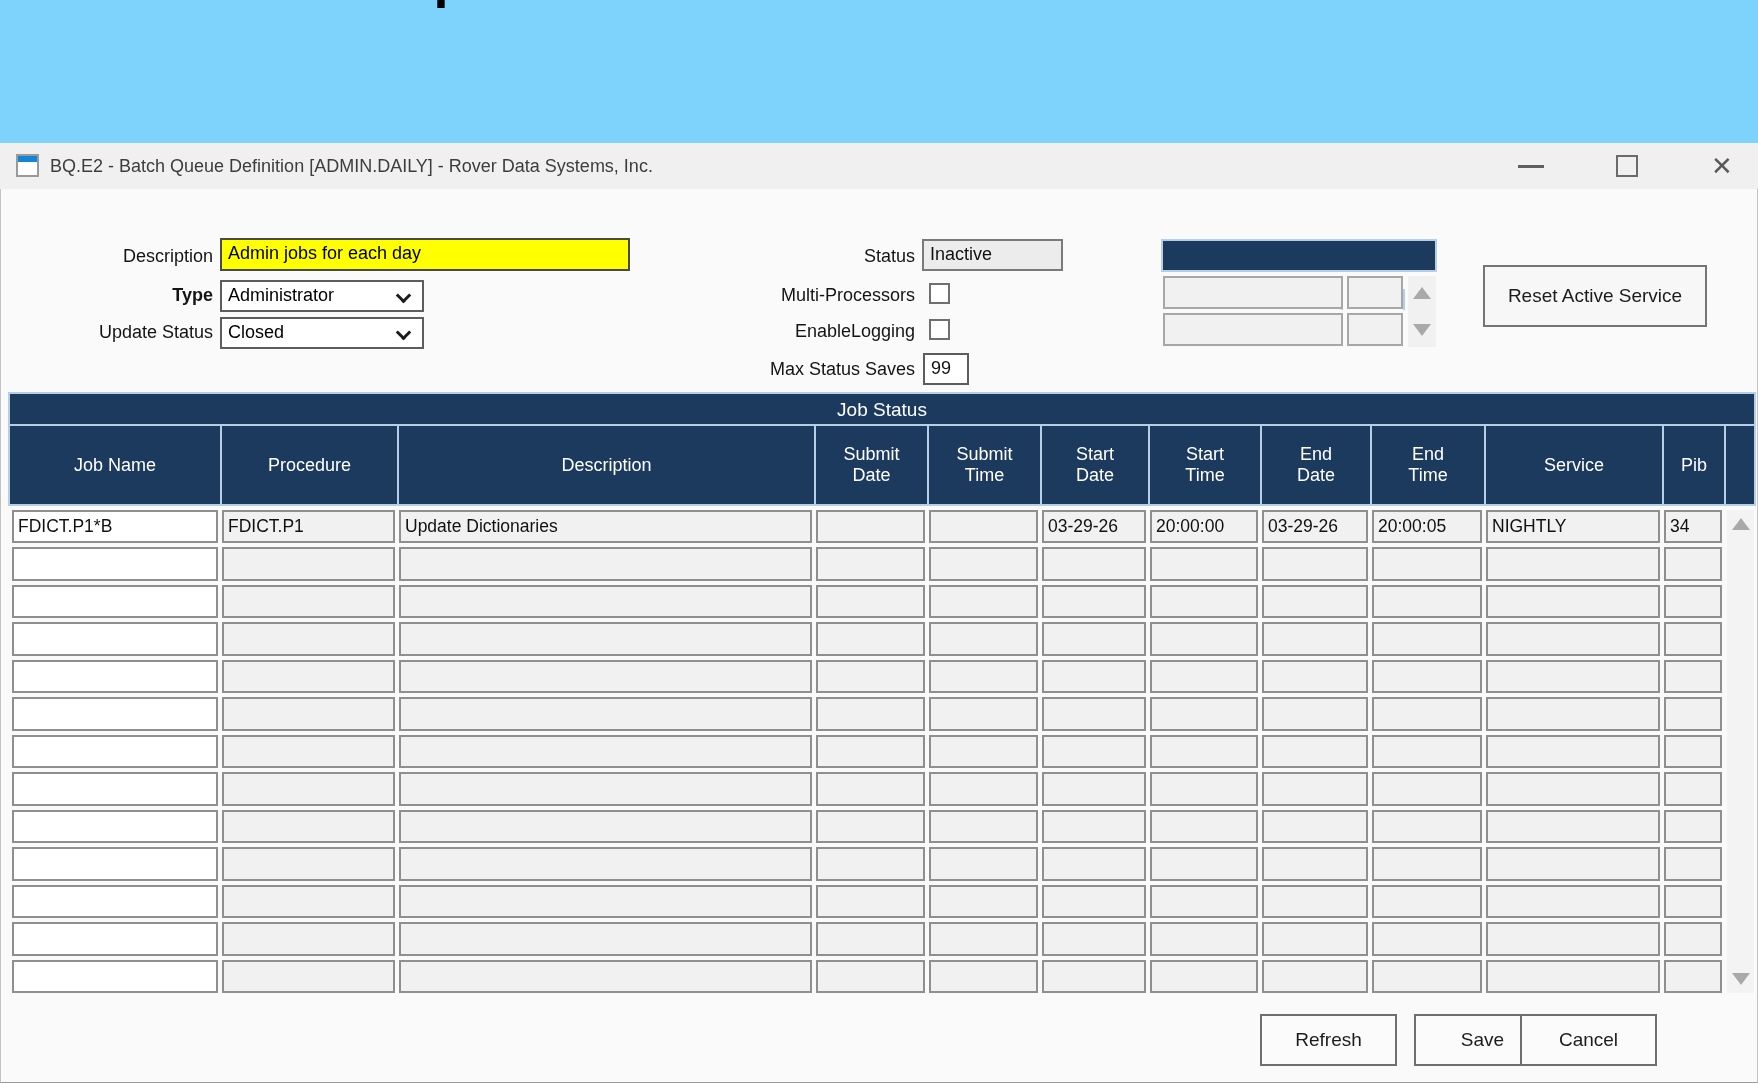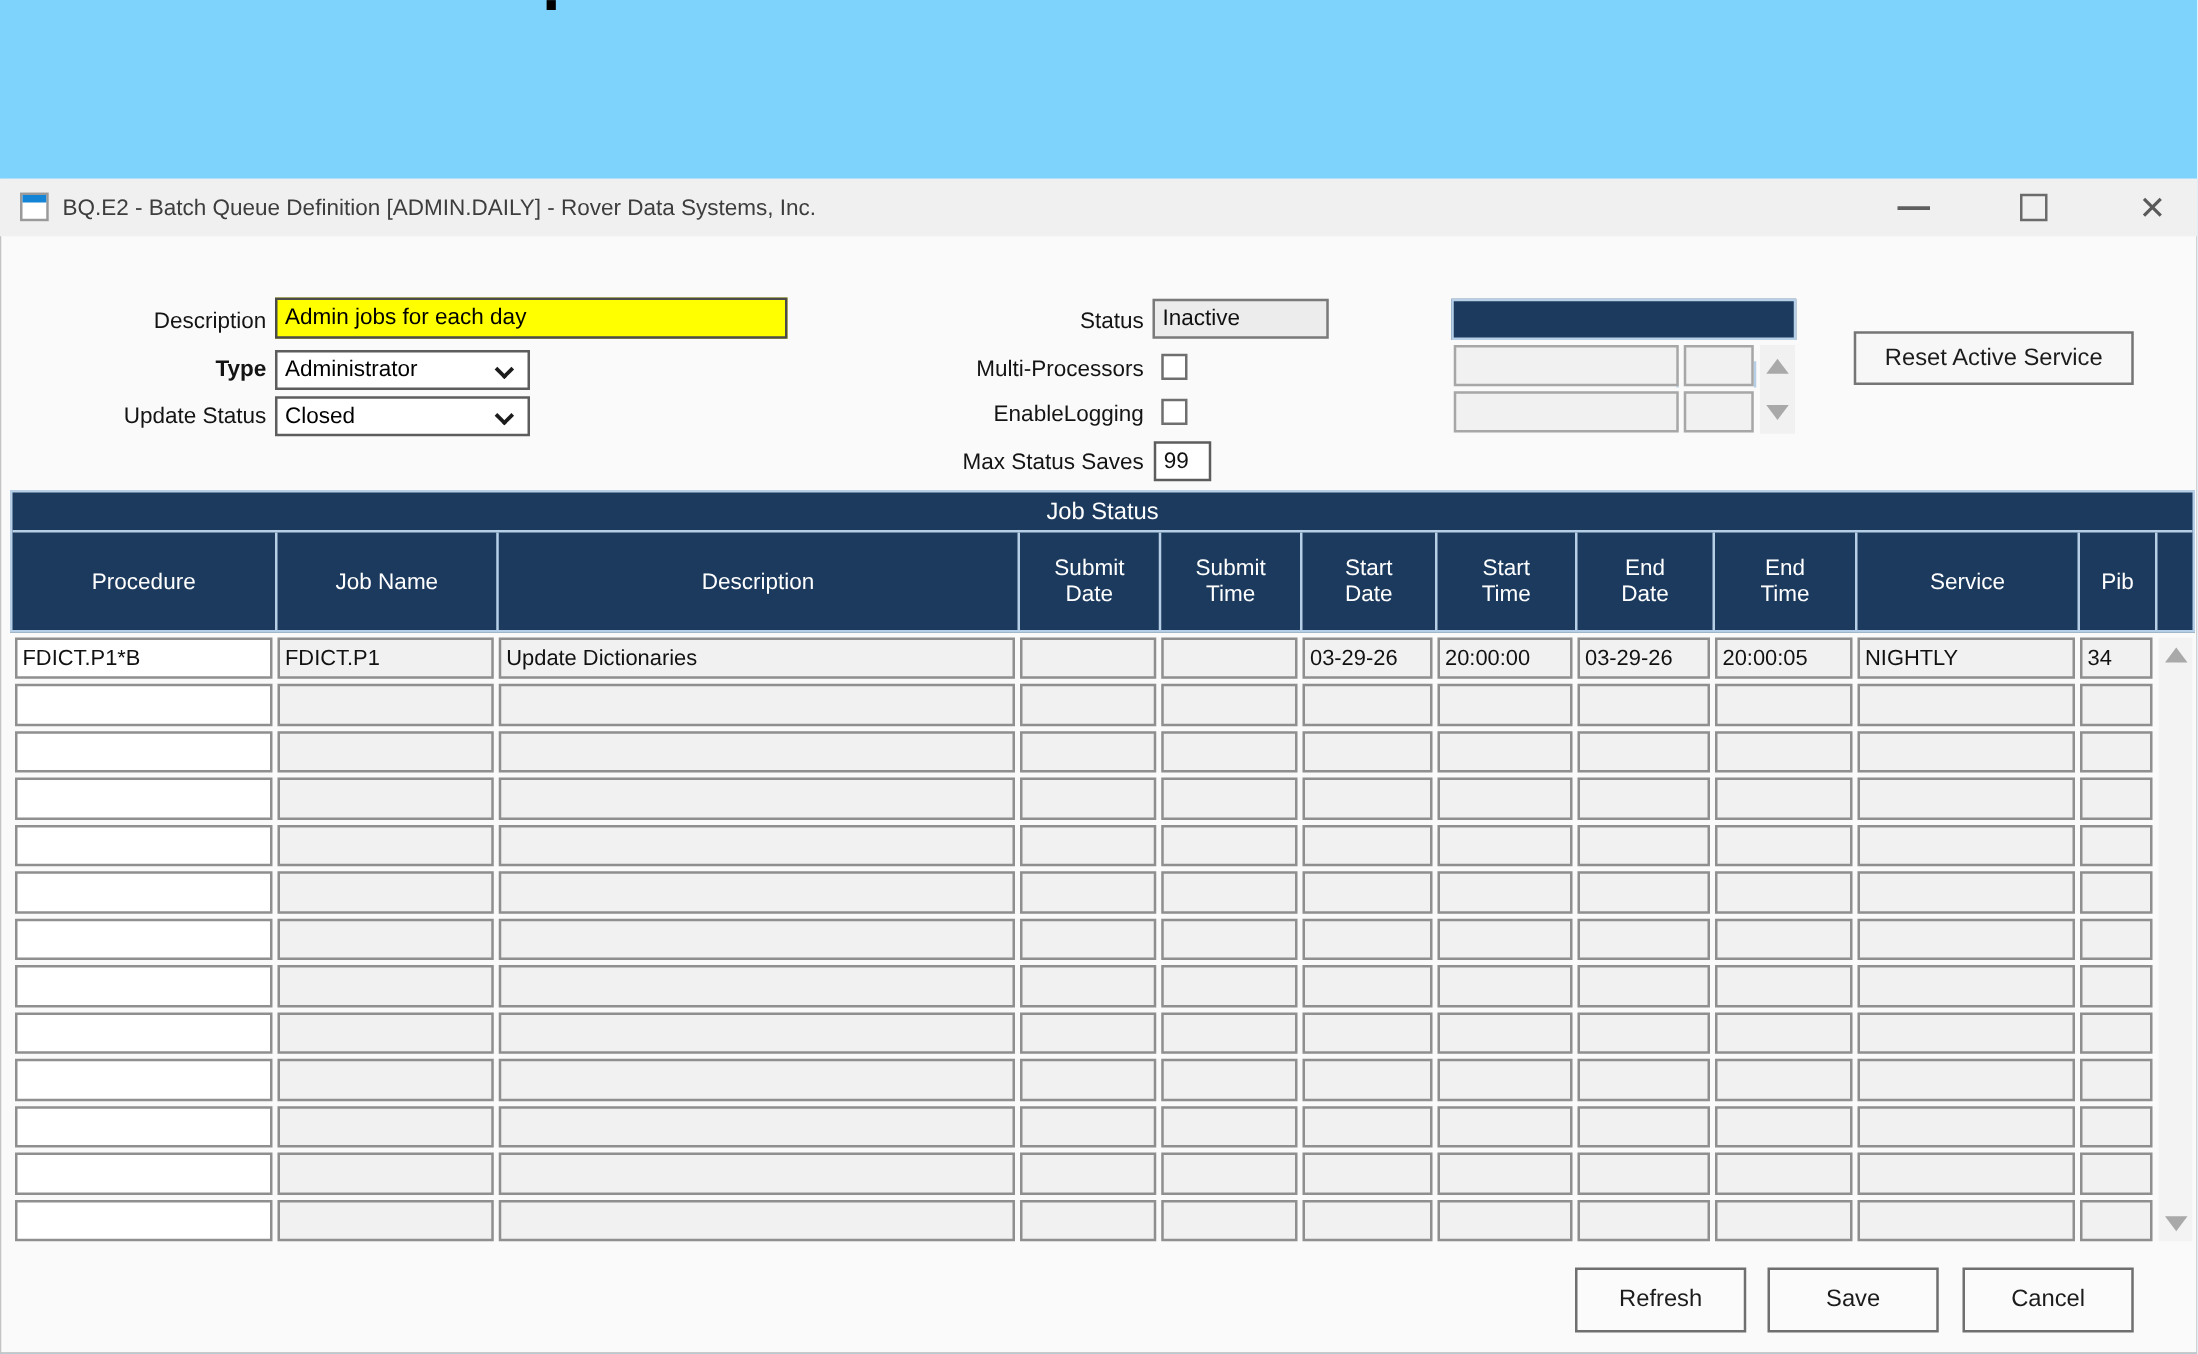--- a/index.html
+++ b/index.html
@@ -51,21 +51,21 @@
   .as-hcell { color:#fff; font-size:18px; display:flex; align-items:center; justify-content:center;margin-top:48px; }
   .as-hcell + .as-hcell { border-left:2px solid var(--sep,#b7cfe6); }
   .as-rows { position:absolute; left:1161px; top:274px; width:246px; display:grid;
     grid-template-columns:184px 60px; grid-auto-rows:37px; }
   .as-cell { margin:2px; border:2px solid #a7a7a7; background:#f1f1f1; }
   .as-scroll { position:absolute; left:1408px; top:276px; width:28px; height:71px; background:#f1f1f1; }
   .tri-up, .tri-dn { position:absolute; left:5px; width:0; height:0;
     border-left:9px solid transparent; border-right:9px solid transparent; }
   .tri-up { top:11px; border-bottom:12px solid #a9a9a9; }
   .tri-dn { bottom:11px; border-top:12px solid #a9a9a9; }
-  .reset-btn { position:absolute; left:1483px; top:265px; width:224px; height:43px;
+  .reset-btn { position:absolute; left:1483px; top:265px; width:224px; height:62px;
     background:#f7f7f7; border:2px solid #757575; font-size:19px; color:#1c1c1c;
     display:flex; align-items:center; justify-content:center; font-family:inherit; }
 
   
   .jt-top { position:absolute; left:8px; top:392px; width:1748px;
     border:2px solid var(--sep,#b7cfe6); background:var(--navy,#1b3a5e); }
   .jt-band { height:32px; line-height:32px; text-align:center; color:#fff; font-size:19px;
     border-bottom:2px solid var(--sep,#b7cfe6); }
   .jt-head { display:grid; grid-template-columns:210px 177px 417px 113px 113px 108px 112px 110px 114px 178px 62px 30px; height:78px; }
   .jt-hcell { color:#fff; font-size:18px; line-height:1.15; display:flex; align-items:center; justify-content:center;
@@ -76,21 +76,21 @@
     grid-template-rows:repeat(13, 1fr); }
   .jt-cell { margin:2px; border:2px solid #8f8f8f; background:#f1f1f1; font-size:17.5px;
     padding:0 4px; display:flex; align-items:center; white-space:nowrap; overflow:hidden; }
   .jt-white { background:#ffffff; }
   .jt-scroll { position:relative; margin:2px 0 2px 3px; background:#f3f3f3; }
 
   
   .btn { position:absolute; top:1014px; width:137px; height:52px; background:#fbfbfb;
     border:2px solid #6f6f6f; font-size:19px; color:#1c1c1c; font-family:inherit;
     display:flex; align-items:center; justify-content:center; }
-  .btn-refresh { left:1260px; } .btn-save { left:1414px; } .btn-cancel { left:1570px; }
+  .btn-refresh { left:1260px; } .btn-save { left:1414px; } .btn-cancel { left:1520px; }
 </style>
 </head>
 <body>
 
 <div class="stage" style="--navy: #1b3a5e; --sep: #b7cfe6; --hl: #ffff00;">
 
   <span class="stray-dot">.</span>
 
   <div class="dialog"></div>
 
@@ -143,22 +143,22 @@
     </div>
   <div class="as-scroll">
     <div class="tri-up"></div>
     <div class="tri-dn"></div>
   </div>
   <button class="reset-btn">Reset Active Service</button>
 
   <div class="jt-top">
     <div class="jt-band">Job Status</div>
     <div class="jt-head">
+        <div class="jt-hcell">Job Name</div>
         <div class="jt-hcell">Procedure</div>
-        <div class="jt-hcell">Job Name</div>
         <div class="jt-hcell">Description</div>
         <div class="jt-hcell">Submit
 Date</div>
         <div class="jt-hcell">Submit
 Time</div>
         <div class="jt-hcell">Start
 Date</div>
         <div class="jt-hcell">Start
 Time</div>
         <div class="jt-hcell">End

